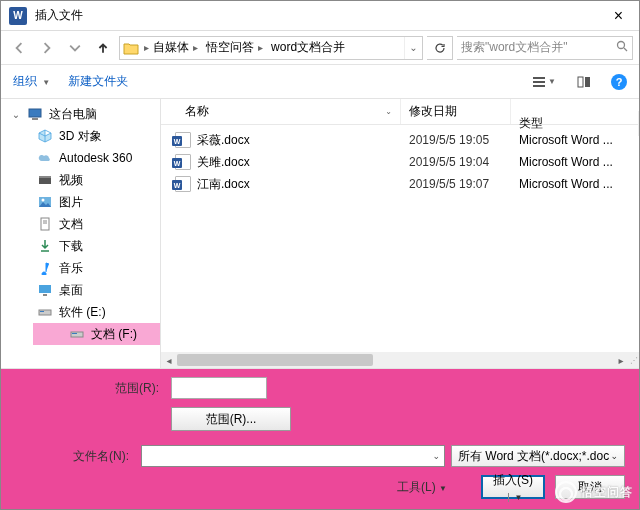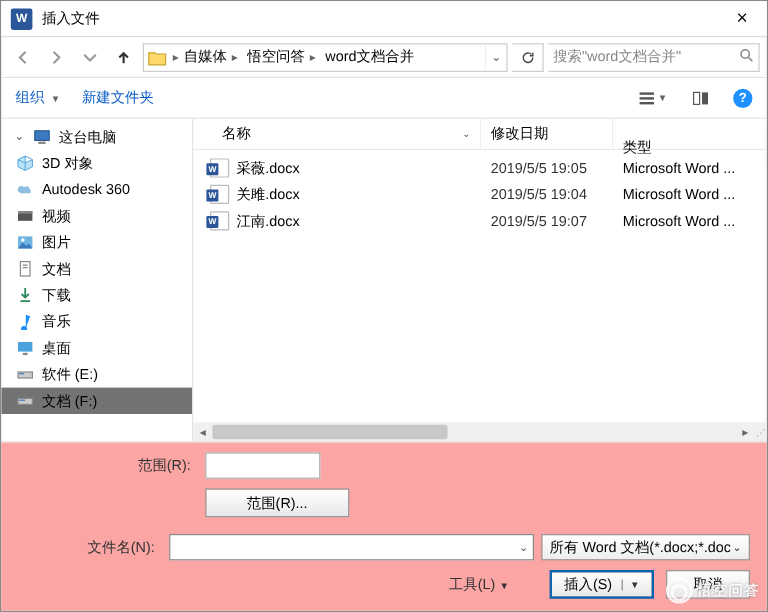--- a/index.html
+++ b/index.html
@@ -25,22 +25,22 @@
   .toolbar .link { color: #0b5ec5; }
   .toolbar .right { margin-left: auto; display: flex; align-items: center; gap: 14px; }
   .iconbtn { width: 26px; height: 22px; display: flex; align-items: center; justify-content: center; border: 1px solid transparent; color: #444; }
   .iconbtn svg { width: 14px; height: 14px; }
   .dd-s { font-size: 8px; color: #666; margin-left: 2px; }
   .help { width: 16px; height: 16px; background: #1e90ff; border-radius: 50%; color: #fff; display: flex; align-items: center; justify-content: center; font-size: 11px; font-weight: bold; }
   .body { flex: 1; display: flex; overflow: hidden; }
   .sidebar { width: 160px; border-right: 1px solid #e3e3e3; overflow: hidden; display: flex; flex-direction: column; }
   .tree { flex: 1; overflow-y: auto; padding-top: 4px; }
   .treeitem { display: flex; align-items: center; height: 22px; padding-left: 10px; gap: 6px; white-space: nowrap; }
-  .treeitem.sel { background: #737373; }
-  .treeitem.indent { padding-left: 12px; }
+  .treeitem.sel { background: #f9a8d4; margin-left: 32px; }
+  .treeitem.indent { padding-left: 36px; }
   .treeitem .exp { width: 10px; text-align: center; color: #666; font-size: 10px; }
   .treeitem .ticon { width: 16px; height: 16px; display: flex; align-items: center; justify-content: center; }
   .filearea { flex: 1; display: flex; flex-direction: column; overflow: hidden; }
   .fileheader { display: flex; height: 26px; border-bottom: 1px solid #e8e8e8; align-items: center; }
   .fh-col { padding: 0 8px; border-right: 1px solid #eee; display: flex; align-items: center; gap: 4px; height: 100%; }
   .fh-col.name { flex: 0 0 240px; padding-left: 24px; }
   .fh-col.date { flex: 0 0 110px; }
   .fh-col.type { flex: 1; margin-top: 24px; }
   .sortarrow { font-size: 8px; color: #666; margin-left: auto; }
   .filelist { flex: 1; overflow: hidden; padding-top: 4px; }
@@ -48,27 +48,27 @@
   .fc-name { flex: 0 0 240px; padding-left: 14px; display: flex; align-items: center; gap: 6px; }
   .fc-date { flex: 0 0 110px; padding-left: 8px; color: #333; }
   .fc-type { flex: 1; padding-left: 8px; white-space: nowrap; overflow: hidden; text-overflow: ellipsis; }
   .docicon { width: 16px; height: 16px; background: linear-gradient(#fff,#fff); border: 1px solid #bbb; border-radius: 1px; position: relative; }
   .docicon:before { content: "W"; position: absolute; left: -4px; top: 3px; width: 10px; height: 10px; background: #2b579a; color: #fff; font-size: 7px; font-weight: bold; display: flex; align-items: center; justify-content: center; border-radius: 1px; }
   .hscroll { height: 16px; background: #f0f0f0; display: flex; align-items: center; }
   .hscroll .lt, .hscroll .rt { width: 16px; text-align: center; font-size: 10px; color: #666; }
   .hscroll .track { flex: 1; height: 12px; background: #f0f0f0; position: relative; }
   .hscroll .thumb { position: absolute; left: 0; top: 0; width: 45%; height: 100%; background: #c8c8c8; border-radius: 2px; }
   .resizer { width: 10px; text-align: center; font-size: 8px; color: #999; }
-  .footer { border-top: 1px solid #e3e3e3; padding: 8px 14px 10px; display: flex; flex-direction: column; gap: 8px; background: #fca5a5; }
+  .footer { border-top: 1px solid #e3e3e3; padding: 8px 14px 10px; display: flex; flex-direction: column; gap: 8px; background: #ec4899; }
   .frow { display: flex; align-items: center; gap: 6px; }
   .flabel { width: 150px; text-align: right; padding-right: 6px; color: #333; }
   .finput { height: 22px; border: 1px solid #aaa; background: #fff; }
   .rangein { width: 96px; }
   .btn { height: 24px; border: 1px solid #999; background: linear-gradient(#fff,#e8e8e8); padding: 0 12px; display: inline-flex; align-items: center; justify-content: center; gap: 4px; font-size: 12px; }
-  .btn.primary { border: 2px solid #0a64ad; padding: 0 10px; }
+  .btn.primary { border: 2px solid #0a64ad; padding: 0 10px; flex-direction: column; }
   .filecombo { flex: 1; height: 22px; border: 1px solid #888; background: #fff; display: flex; align-items: center; padding: 0 4px; }
   .filecombo .dd { margin-left: auto; font-size: 9px; color: #555; }
   .typecombo { width: 174px; height: 22px; border: 1px solid #999; background: linear-gradient(#fff,#eee); display: flex; align-items: center; padding: 0 6px; white-space: nowrap; overflow: hidden; }
   .typecombo .dd { margin-left: auto; font-size: 9px; color: #333; }
   .dd-tri { font-size: 8px; color: #333; }
   .btnrow { justify-content: flex-end; gap: 10px; }
   .toolslabel { color: #333; }
   .watermark { position: absolute; right: 6px; bottom: 6px; display: flex; align-items: center; gap: 4px; color: #fff; opacity: 0.85; font-size: 12px; background: rgba(0,0,0,0); }
   .watermark .wicon { width: 22px; height: 22px; border: 2px solid #fff; border-radius: 50%; position: relative; }
   .watermark .wicon:before, .watermark .wicon:after { content: ""; position: absolute; width: 10px; height: 10px; border: 2px solid #fff; border-radius: 50%; }

